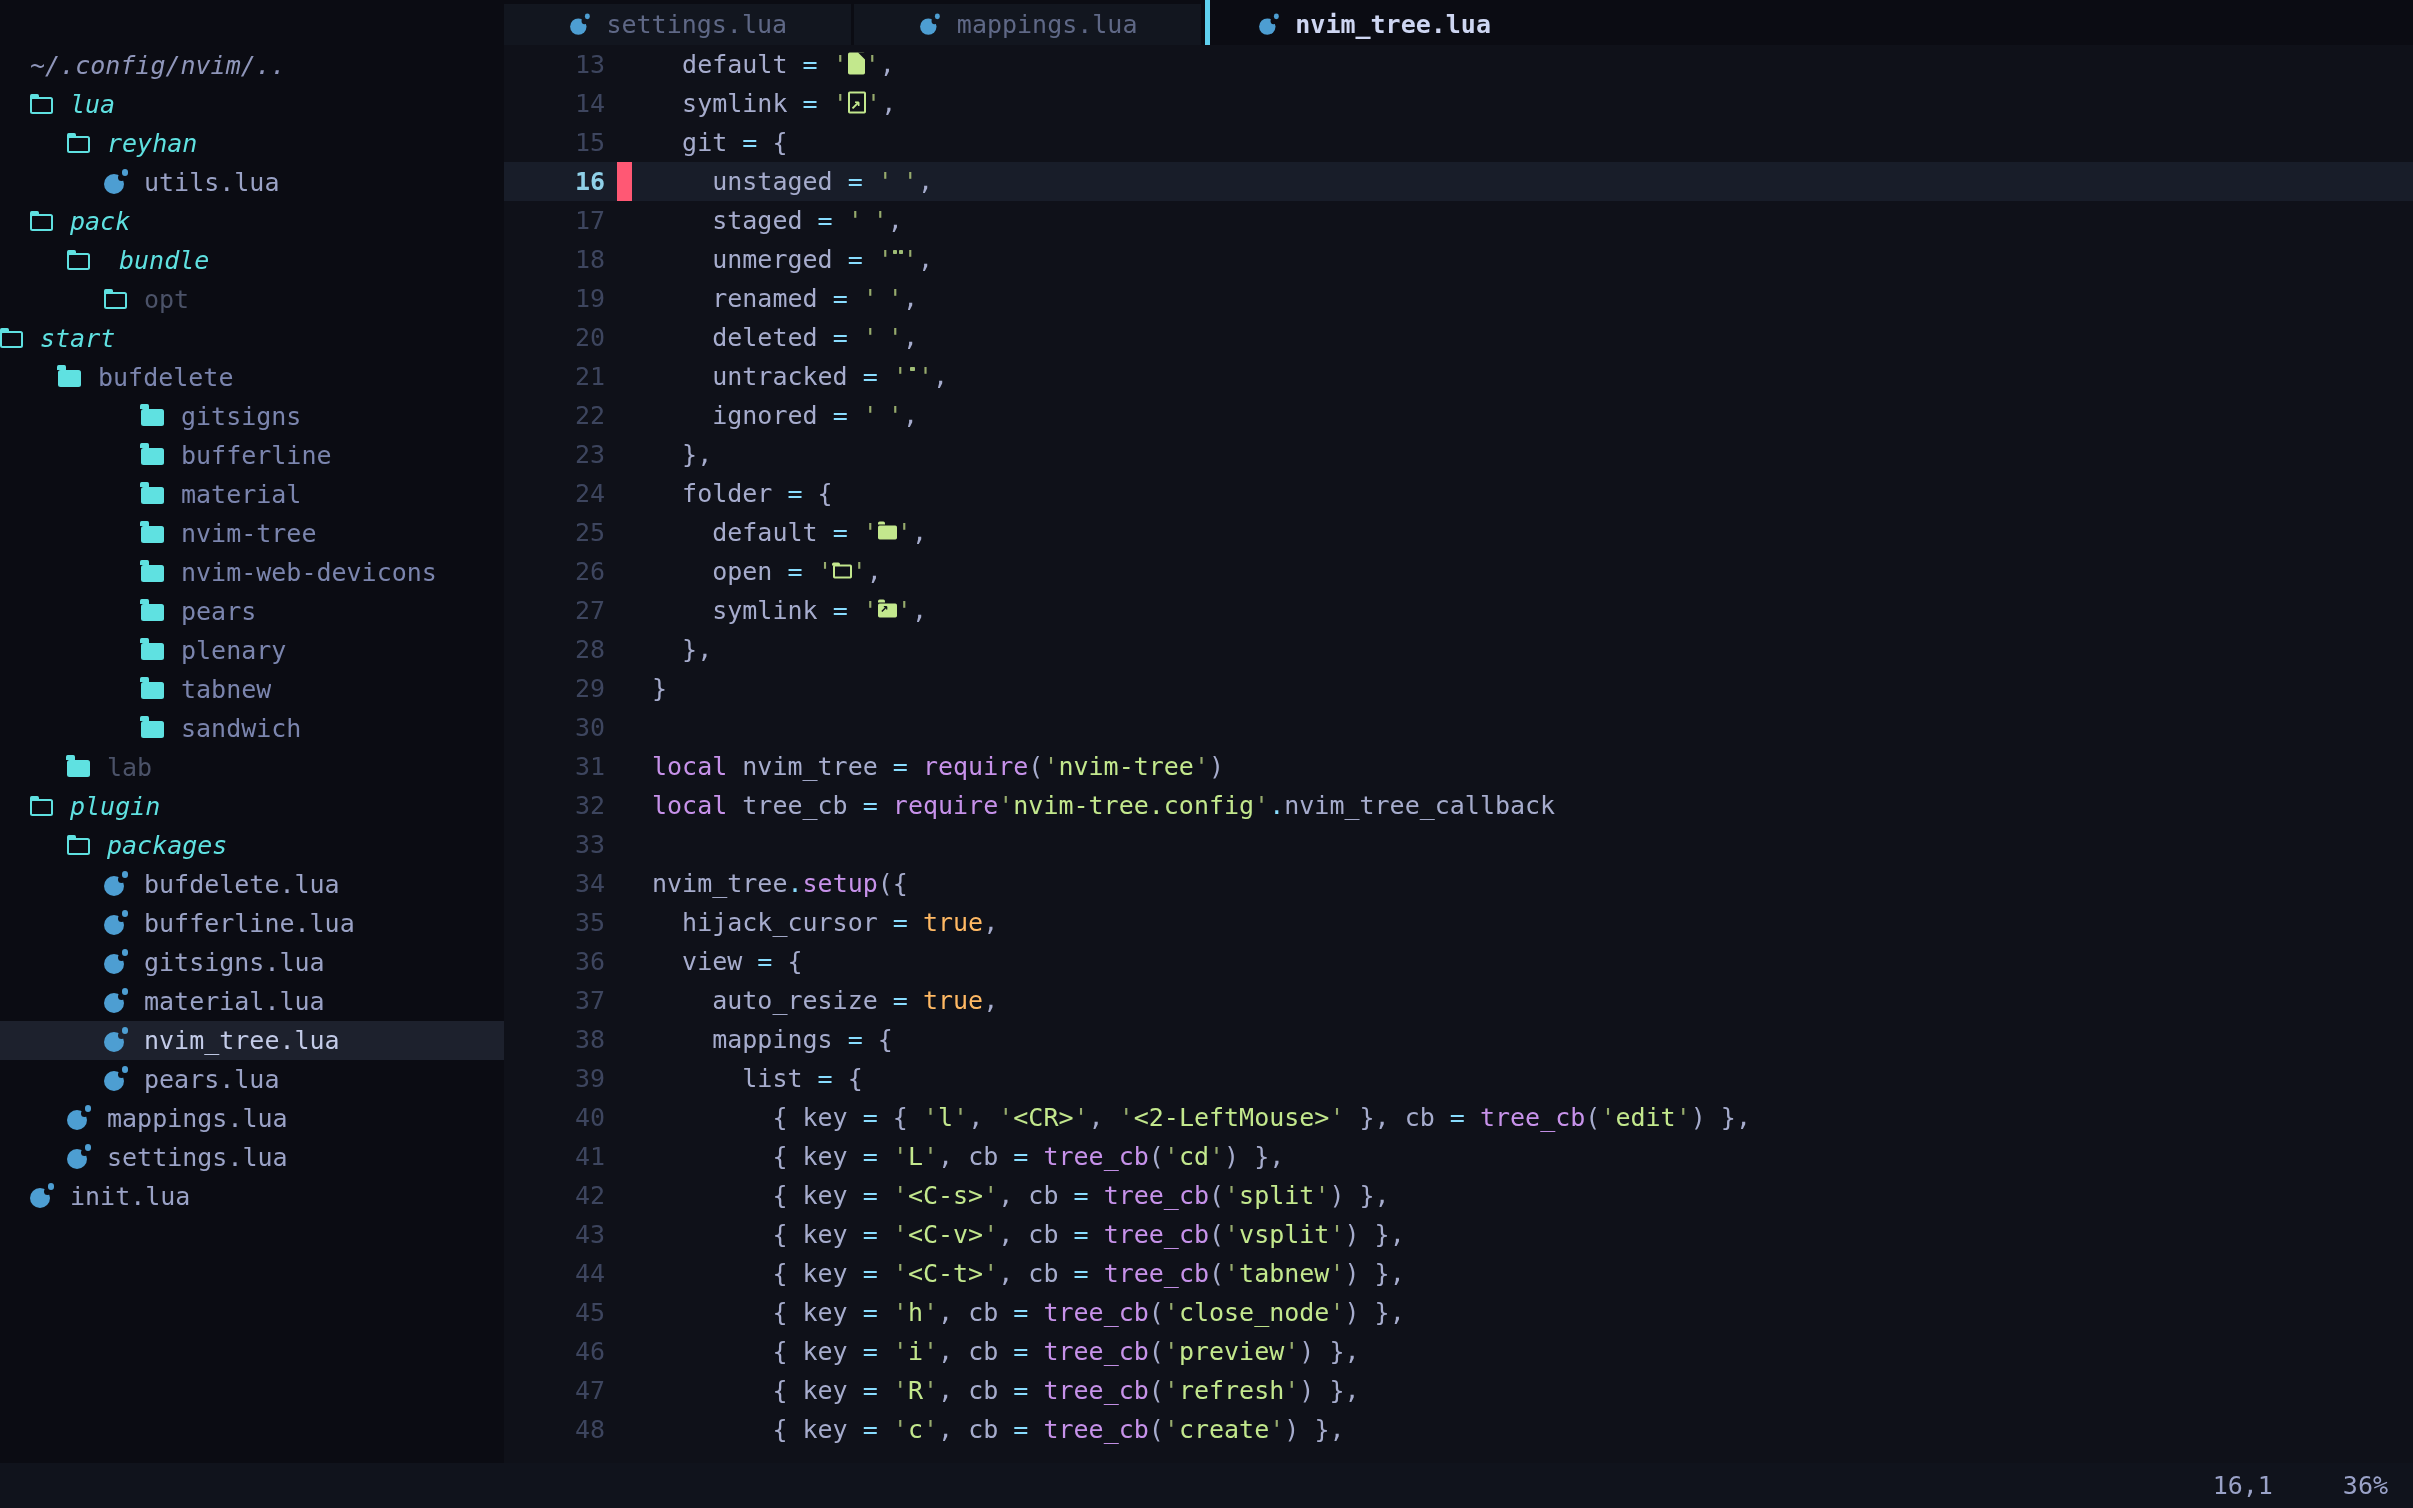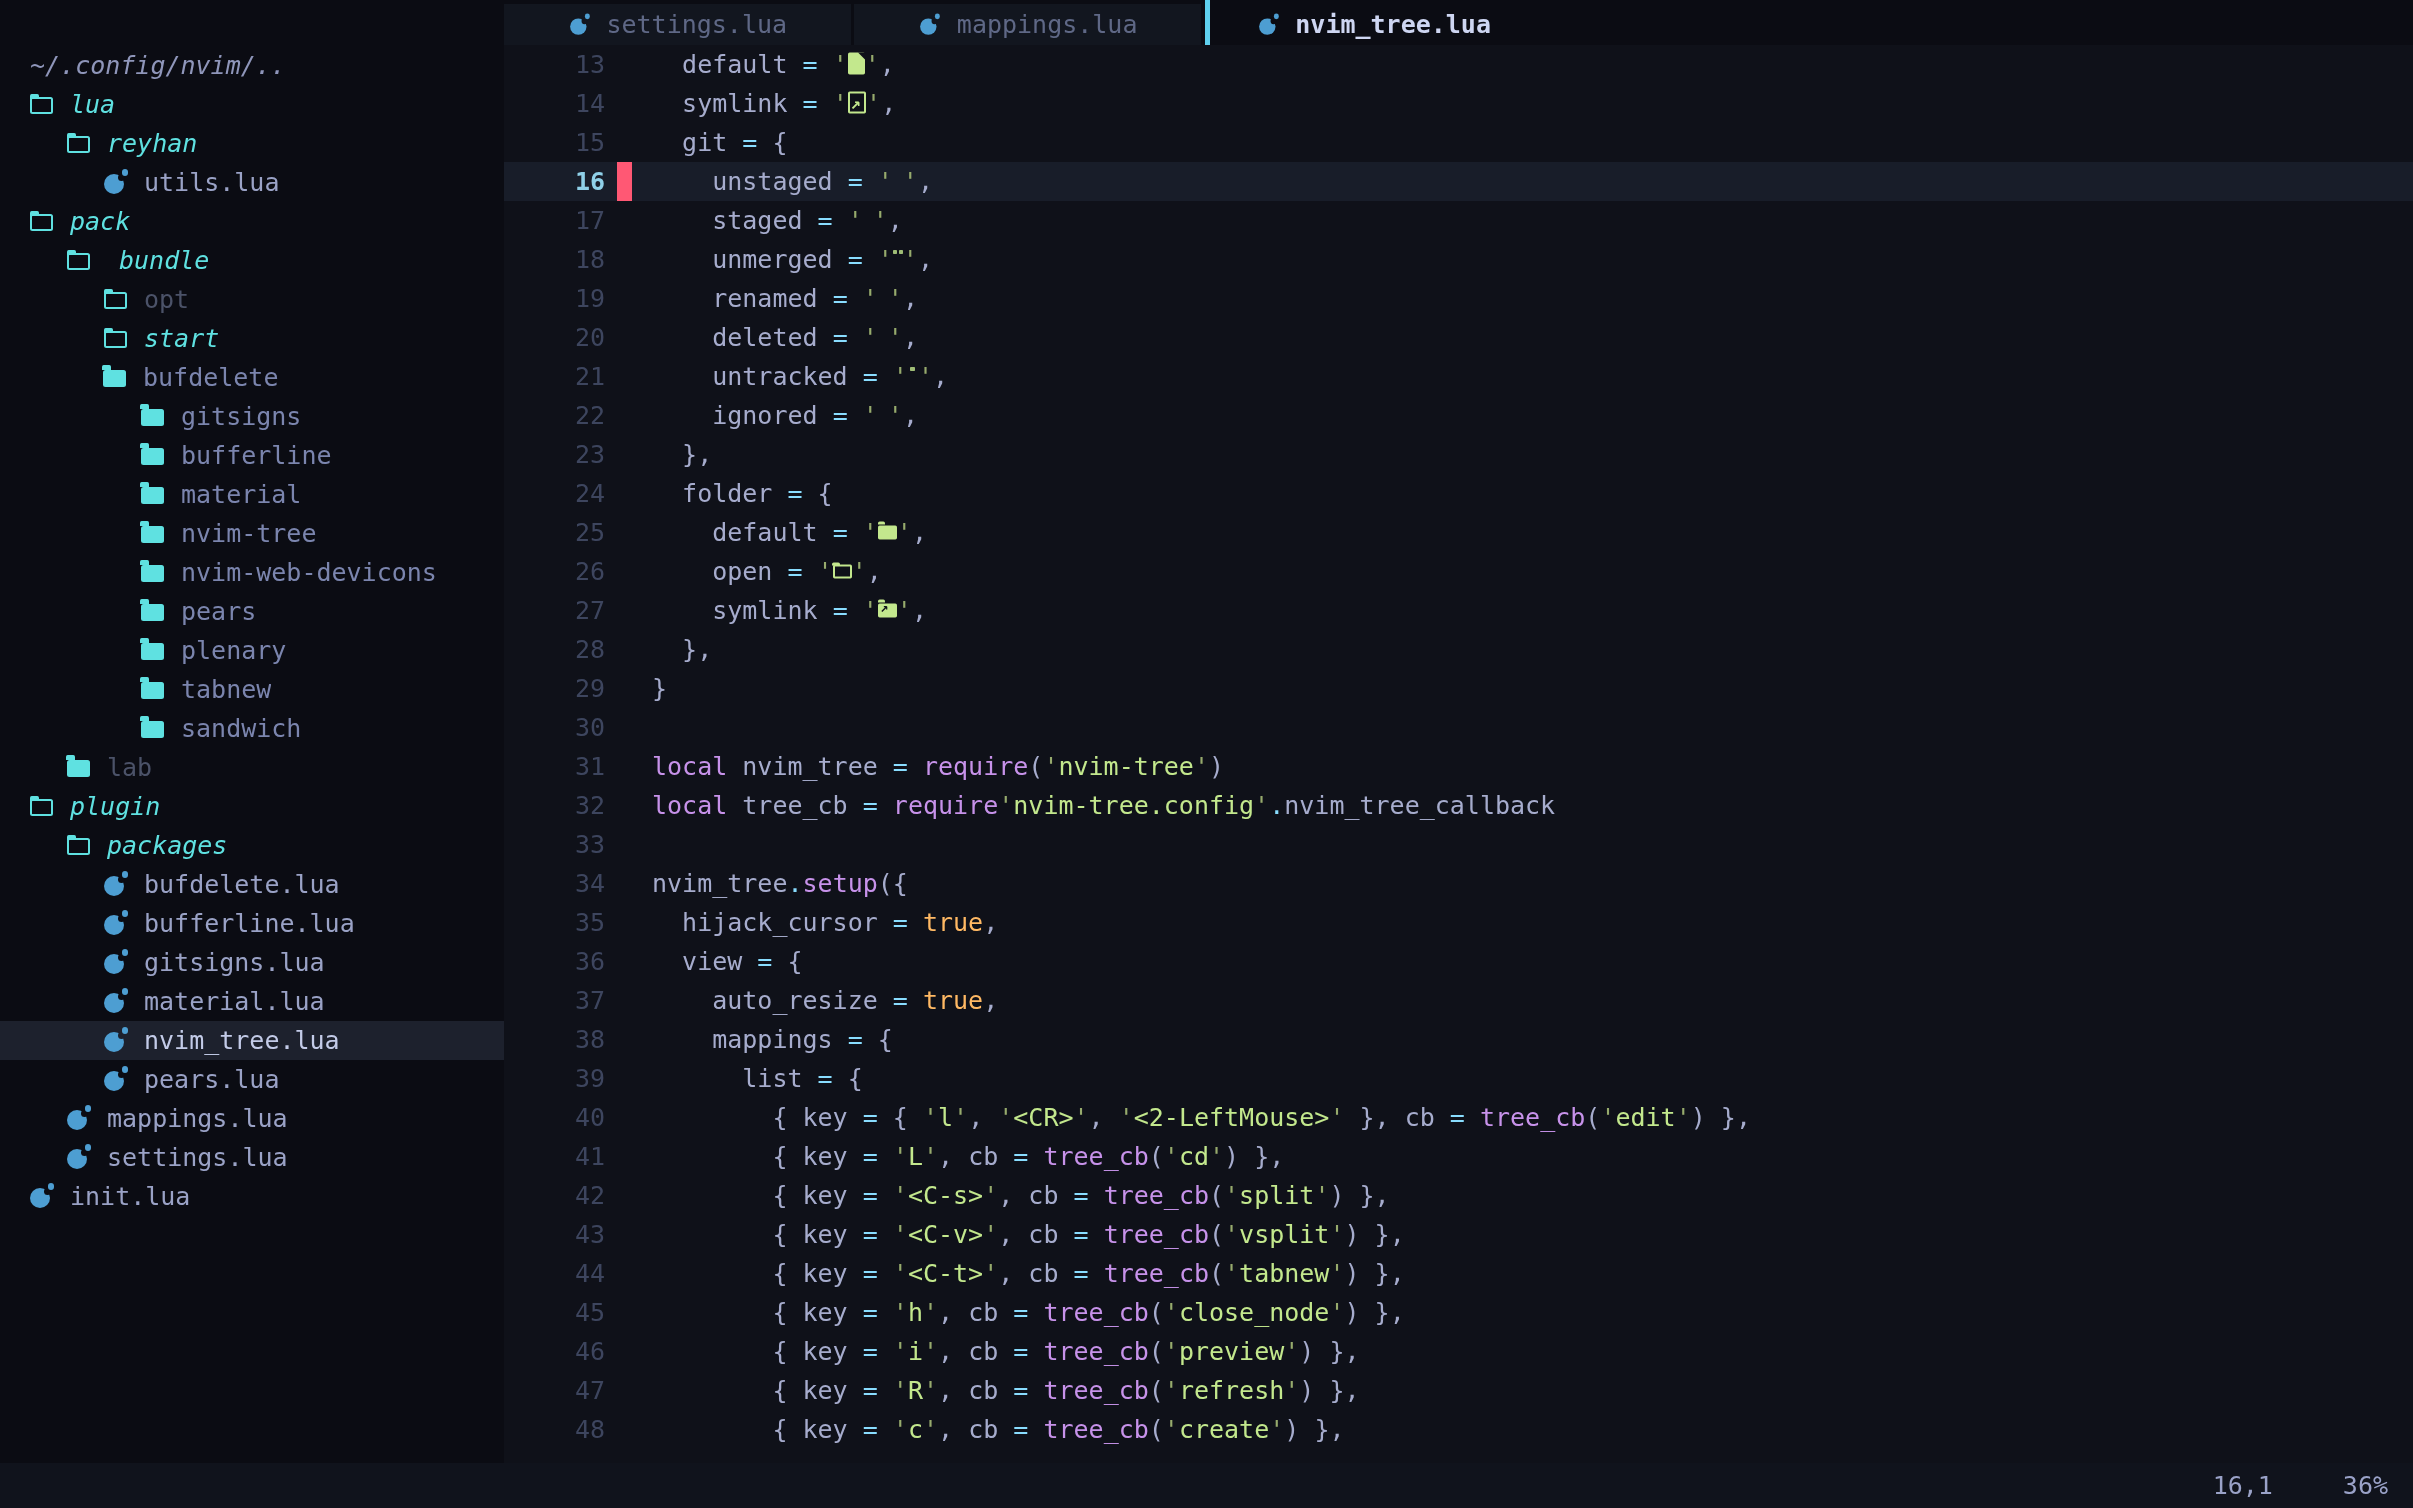--- a/index.html
+++ b/index.html
@@ -116,22 +116,22 @@
     </div>
   <div id="main">
     <div id="sidebar">
         <div class="srow root" style="padding-left: 30px;"><span class="lbl">~/.config/nvim/..</span></div>
         <div class="srow open" style="padding-left: 30px;"><span class="icbox"><span class="fo outline"></span></span><span class="lbl">lua</span></div>
         <div class="srow open" style="padding-left: 67px;"><span class="icbox"><span class="fo outline"></span></span><span class="lbl">reyhan</span></div>
         <div class="srow file" style="padding-left: 104px;"><span class="icbox"><span class="ic-lua"><span class="d"></span><span class="n"></span><span class="o"></span></span></span><span class="lbl">utils.lua</span></div>
         <div class="srow open" style="padding-left: 30px;"><span class="icbox"><span class="fo outline"></span></span><span class="lbl">pack</span></div>
         <div class="srow open" style="padding-left: 67px; gap: 12px;"><span class="icbox"><span class="fo outline"></span></span><span class="lbl">bundle</span></div>
         <div class="srow dim" style="padding-left: 104px;"><span class="icbox"><span class="fo outline"></span></span><span class="lbl">opt</span></div>
-        <div class="srow open" style="padding-left: 104px;"><span class="icbox"><span class="fo outline"></span></span><span class="lbl">start</span></div>
-        <div class="srow closed" style="padding-left: 103px; text-align: right;"><span class="icbox"><span class="fo fill"></span></span><span class="lbl">bufdelete</span></div>
+        <div class="srow open" style=""><span class="icbox"><span class="fo outline"></span></span><span class="lbl">start</span></div>
+        <div class="srow closed" style="padding-left: 58px; text-align: right;"><span class="icbox"><span class="fo fill"></span></span><span class="lbl">bufdelete</span></div>
         <div class="srow closed" style="padding-left: 141px;"><span class="icbox"><span class="fo fill"></span></span><span class="lbl">gitsigns</span></div>
         <div class="srow closed" style="padding-left: 141px;"><span class="icbox"><span class="fo fill"></span></span><span class="lbl">bufferline</span></div>
         <div class="srow closed" style="padding-left: 141px;"><span class="icbox"><span class="fo fill"></span></span><span class="lbl">material</span></div>
         <div class="srow closed" style="padding-left: 141px;"><span class="icbox"><span class="fo fill"></span></span><span class="lbl">nvim-tree</span></div>
         <div class="srow closed" style="padding-left: 141px;"><span class="icbox"><span class="fo fill"></span></span><span class="lbl">nvim-web-devicons</span></div>
         <div class="srow closed" style="padding-left: 141px;"><span class="icbox"><span class="fo fill"></span></span><span class="lbl">pears</span></div>
         <div class="srow closed" style="padding-left: 141px;"><span class="icbox"><span class="fo fill"></span></span><span class="lbl">plenary</span></div>
         <div class="srow closed" style="padding-left: 141px;"><span class="icbox"><span class="fo fill"></span></span><span class="lbl">tabnew</span></div>
         <div class="srow closed" style="padding-left: 141px;"><span class="icbox"><span class="fo fill"></span></span><span class="lbl">sandwich</span></div>
         <div class="srow dim" style="padding-left: 67px;"><span class="icbox"><span class="fo fill"></span></span><span class="lbl">lab</span></div>

